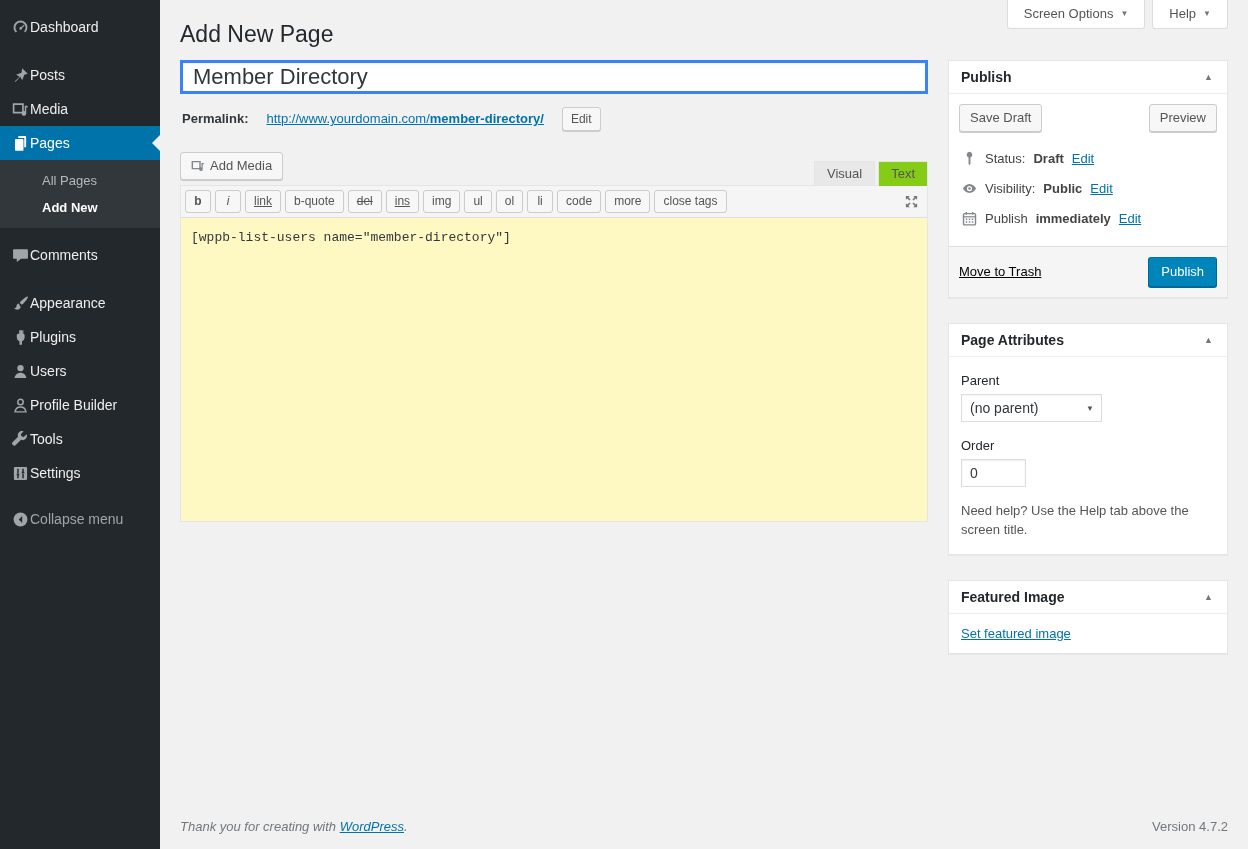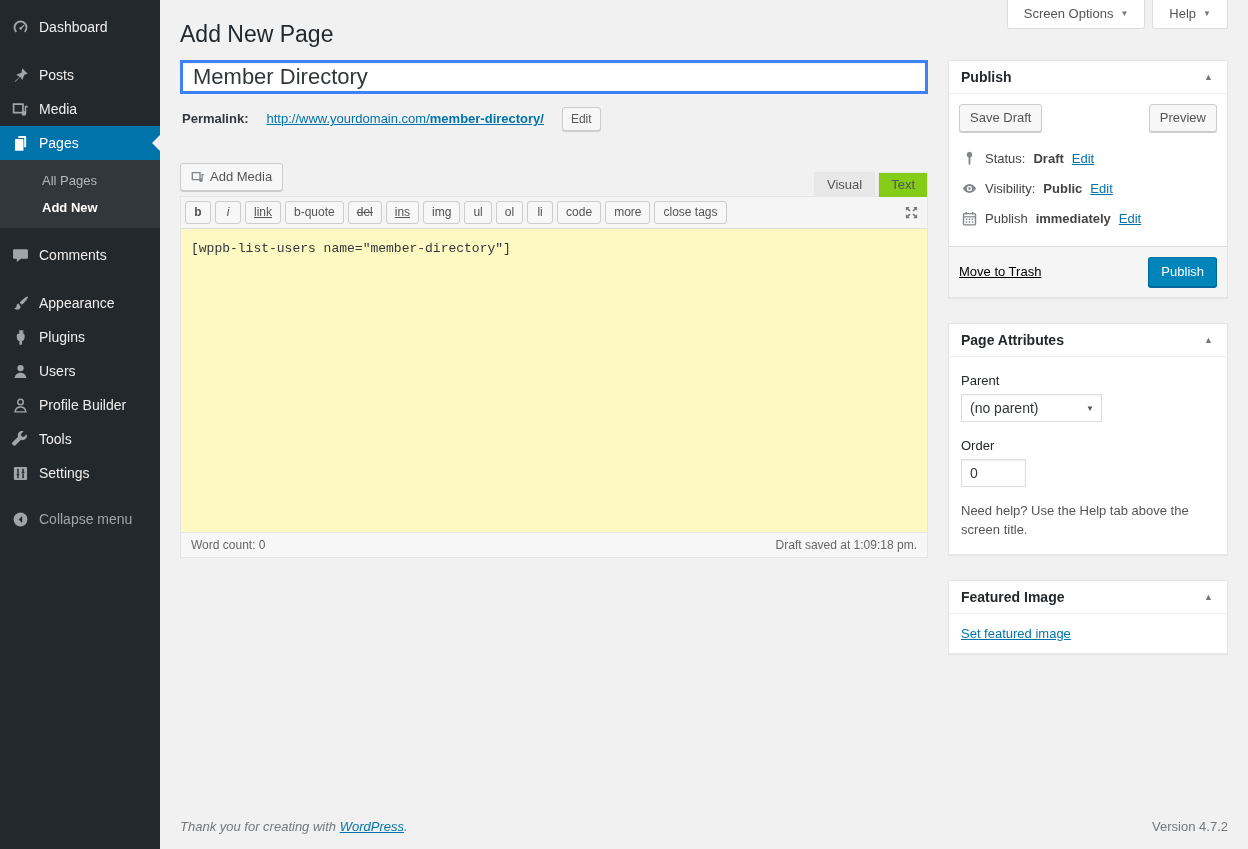--- a/index.html
+++ b/index.html
@@ -14,21 +14,21 @@
   a { text-decoration: underline; color: #0073aa; cursor: pointer; }
   .wrap { display: flex; min-height: 100vh; }
 
   
   .adminmenu {
     width: 160px; flex: 0 0 160px;
     background: #23282d; color: #eee;
     padding-top: 10px;
   }
   .mi {
-    display: flex; align-items: center; gap: 10px;
+    display: flex; align-items: center; gap: 1px;
     min-height: 34px; padding: 0 8px 0 11px;
     font-size: 14px; cursor: pointer; position: relative;
   }
   .mi .ic { width: 18px; height: 18px; flex: 0 0 18px; color: #a0a5aa; display:flex; align-items:center; justify-content:center; }
   .mi .ic svg { width: 17px; height: 17px; fill: currentColor; }
   .mi.active { background: #0073aa; color: #fff; }
   .mi.active .ic { color: #fff; }
   .mi.active::after {
     content: ""; position: absolute; right: 0; top: 50%; margin-top: -8px;
     border: 8px solid transparent; border-right-color: #f1f1f1;
@@ -79,21 +79,21 @@
     font-family: "Liberation Sans", sans-serif; font-size: 13px;
     height: 28px; padding: 0 10px; white-space: nowrap;
   }
   .btn-small { height: 24px; font-size: 12px; padding: 0 8px; }
   .btn-primary {
     background: #0085ba; border-color: #0073aa #006799 #006799;
     box-shadow: 0 1px 0 #006799; color: #fff; height: 30px; padding: 0 12px;
   }
 
   
-  .editor-tools { display: flex; justify-content: space-between; align-items: flex-end; margin-top: 32px; gap: 34px; }
+  .editor-tools { display: flex; justify-content: space-between; align-items: flex-end; margin-top: 21px; gap: 34px; }
   .addmedia-wrap { padding-bottom: 5px; }
   .editor-tabs { display: flex; gap: 3px; }
   .switch {
     padding: 4px 12px 5px; font-size: 13px; color: #555; cursor: pointer;
     background: #e8e8e8; border: 1px solid #e5e5e5; border-bottom: none;
     margin-bottom: -1px; position: relative; z-index: 2;
   }
   .switch.active { background: #84cc16; }
   .editor-container { border: 1px solid #e5e5e5; background: #fff; position: relative; z-index: 1; }
   .qt-toolbar {
@@ -354,27 +354,20 @@
             <button class="qt-btn">code</button>
             <button class="qt-btn">more</button>
             <button class="qt-btn">close tags</button>
             <button class="qt-fullscreen">
               <svg viewBox="0 0 16 16">
                   <path d="M2 2h4.2L4.7 3.5 7 5.8 5.8 7 3.5 4.7 2 6.2zM14 2v4.2l-1.5-1.5L10.2 7 9 5.8l2.3-2.3L9.8 2zM2 14V9.8l1.5 1.5L5.8 9 7 10.2l-2.3 2.3L6.2 14zM14 14H9.8l1.5-1.5L9 10.2 10.2 9l2.3 2.3L14 9.8z"></path>
                 </svg>
             </button>
           </div>
           <textarea class="editor-area" spellcheck="false" style="">[wppb-list-users name="member-directory"]</textarea>
-          <div class="editor-status">
-            <span>
-              <span>Word count:</span>
-              <span>0</span>
-            </span>
-            <span>Draft saved at 1:09:18 pm.</span>
-          </div>
         </div>
       </div>
 
       <div class="col-side">
 
         <div class="postbox">
           <div class="postbox-header">
             <span class="hndle">Publish</span>
             <span class="toggle">▲</span>
           </div>

